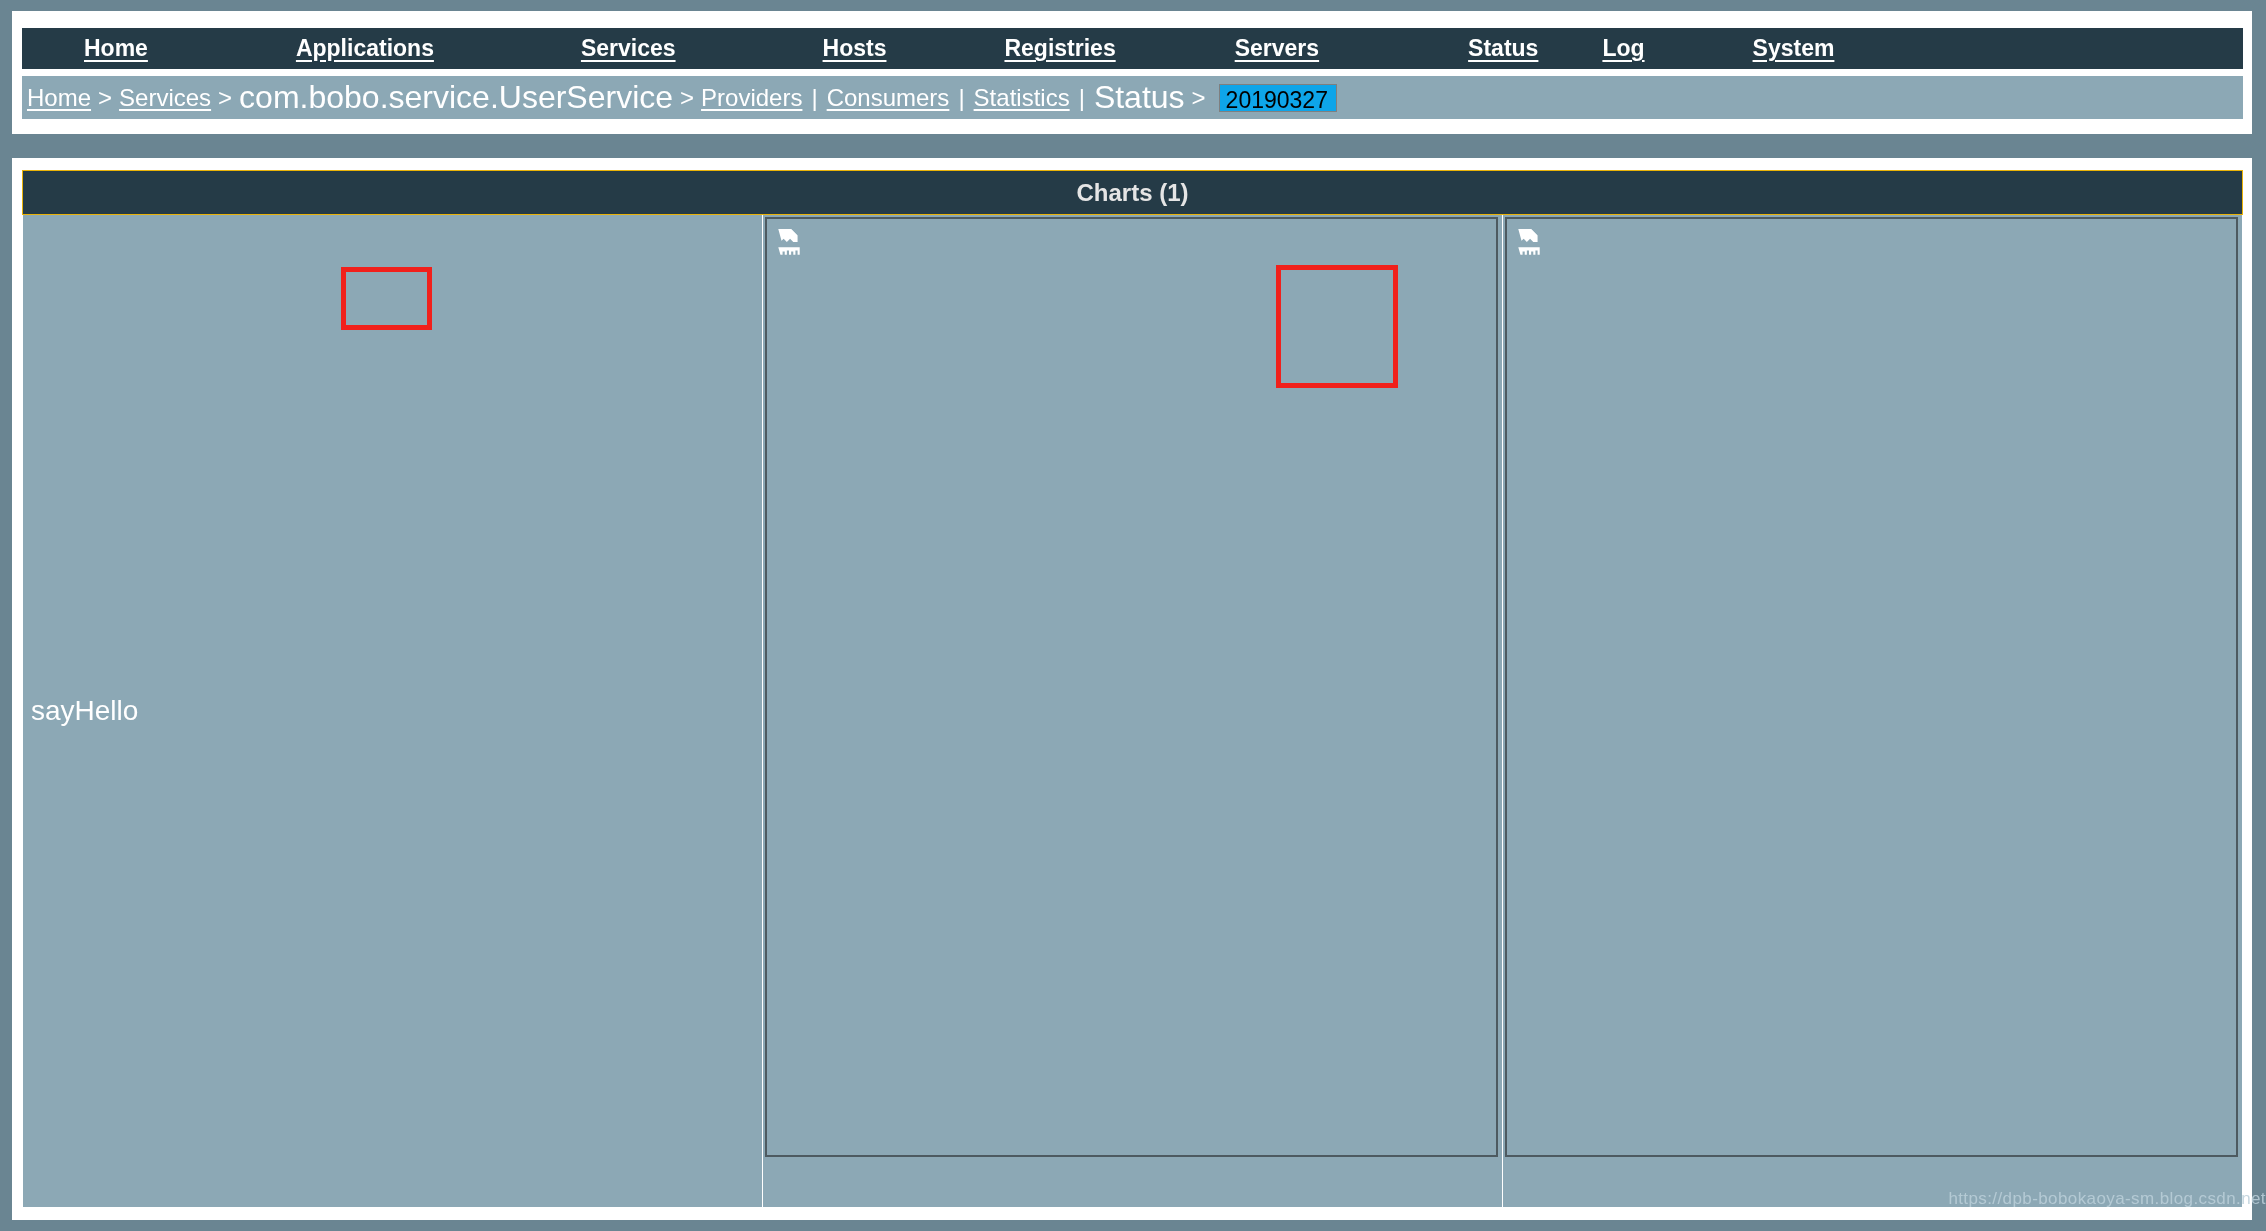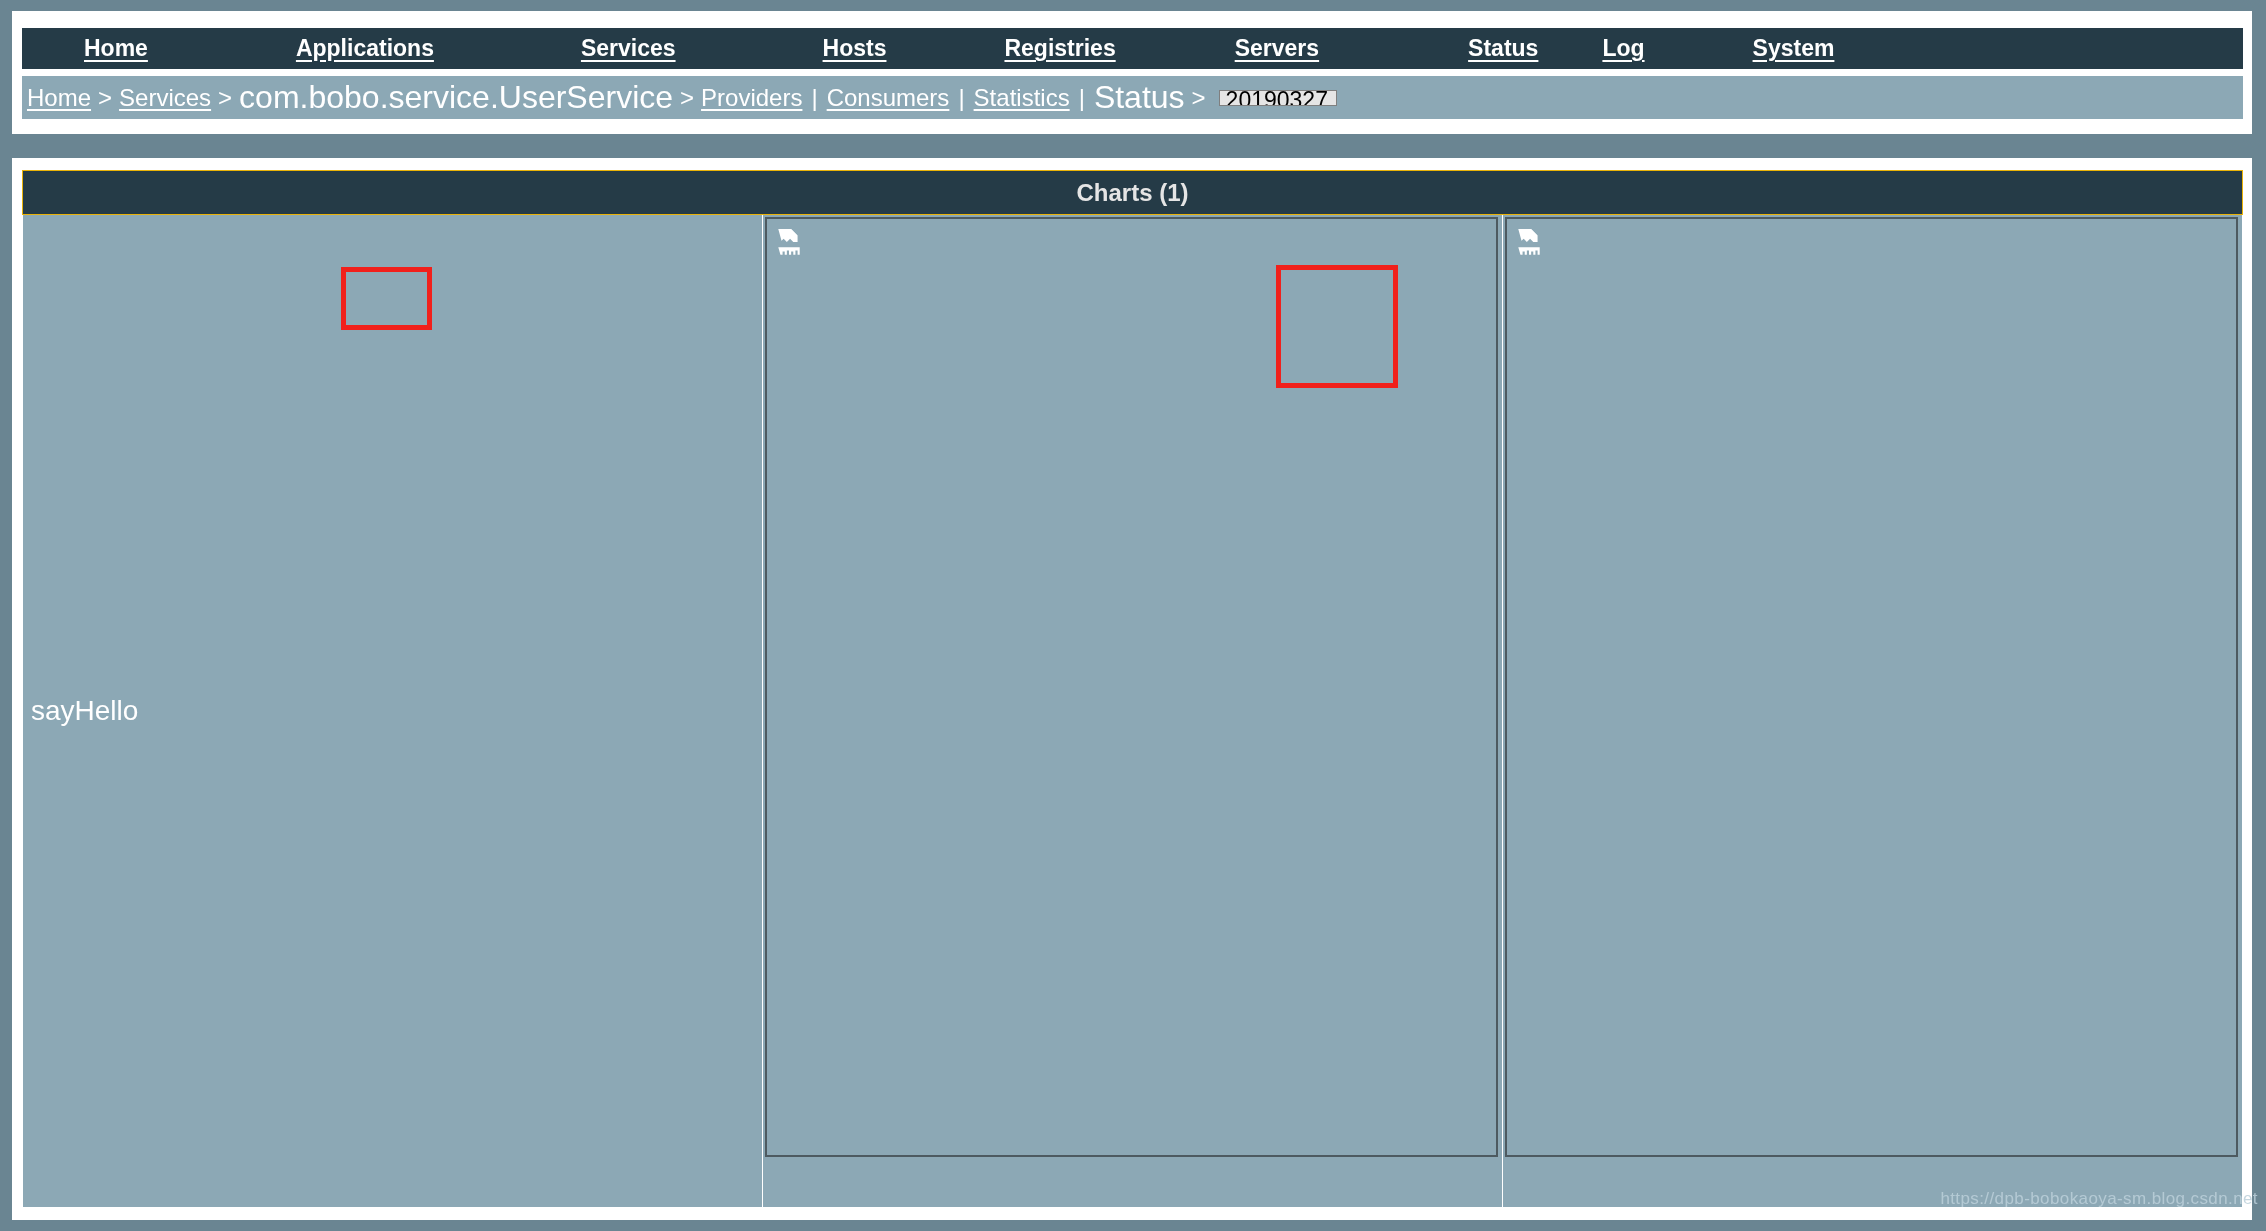--- a/index.html
+++ b/index.html
@@ -84,26 +84,26 @@
   .crumb-pipe {
     color: #ffffff;
     font-size: 24px;
     margin: 0 9px;
     white-space: pre;
   }
   .date-input {
     font-family: "Liberation Sans", sans-serif;
     font-size: 23px;
     color: #000000;
-    background: #e5e5e5;
+    background: #0ea5e9;
     border: 1px solid #7f7f7f;
     padding: 8px 6px 3px 6px;
     margin-left: 6px;
     width: 118px;
-    height: 16px;
+    height: 28px;
     box-sizing: border-box;
     line-height: 22px;
   }
 
   
   .main-shell {
     position: absolute;
     left: 12px;
     top: 158px;
     width: 2240px;
@@ -187,21 +187,21 @@
     box-sizing: border-box;
     pointer-events: none;
     z-index: 40;
   }
   #annot-qps   { left: 341px;  top: 267px; width: 91px;  height: 63px; }
   #annot-resp  { left: 1276px; top: 265px; width: 122px; height: 123px; }
 
   
   .watermark {
     position: absolute;
-    right: 8px;
+    right: 0;
     bottom: 22px;
     color: #bcd0da;
     font-size: 17px;
     font-family: "Liberation Sans", sans-serif;
     letter-spacing: .4px;
     opacity: .85;
     z-index: 60;
     white-space: nowrap;
   }
 </style>

